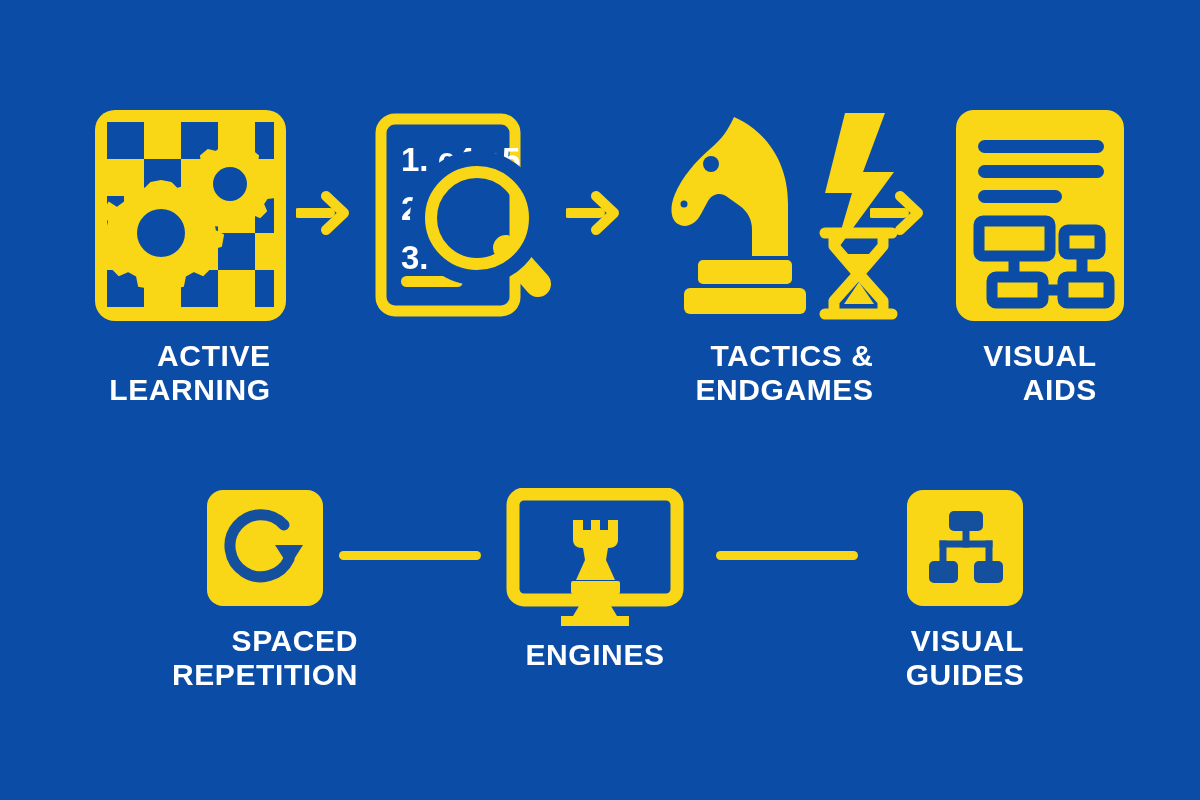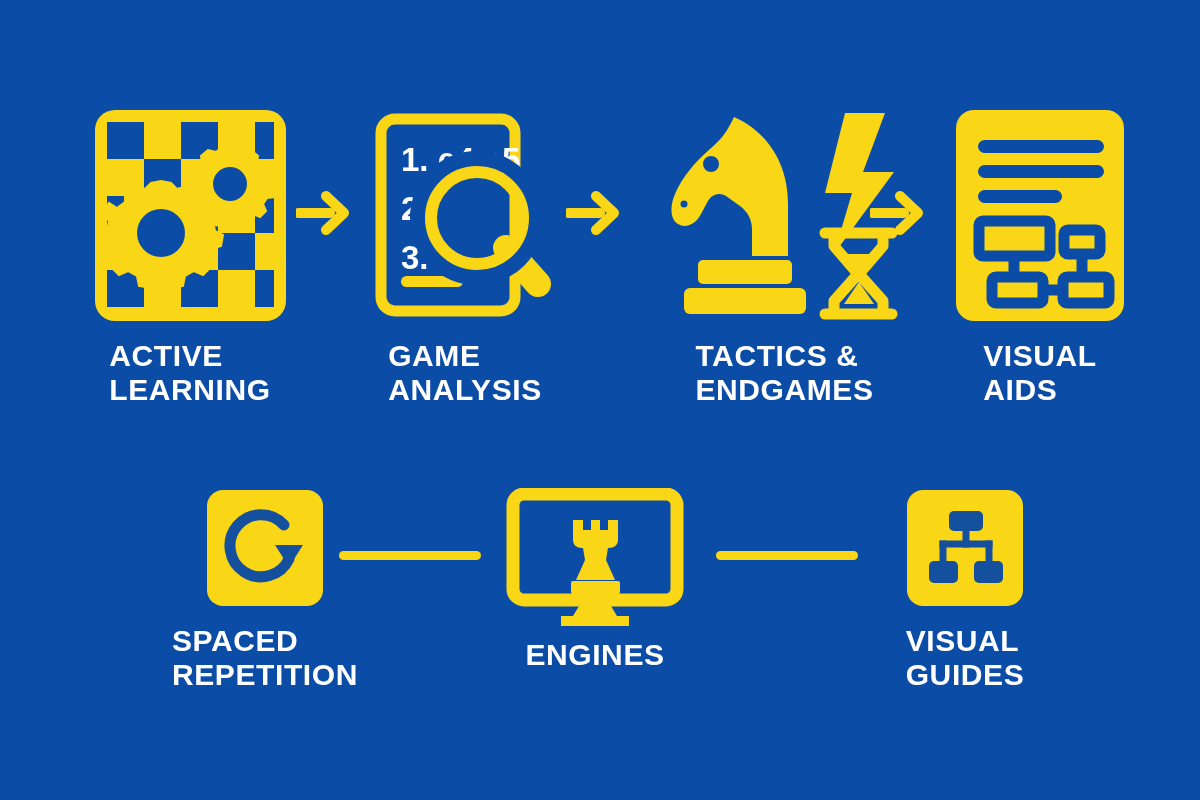--- a/index.html
+++ b/index.html
@@ -34,21 +34,21 @@
     align-items: center;
     justify-content: center;
   }
   .node-label {
     margin-top: 16px;
     color: #ffffff;
     font-weight: 700;
     font-size: 30px;
     line-height: 1.12;
     letter-spacing: 0.6px;
-    text-align: left;
+    text-align: right;
     white-space: pre-line;
     text-transform: uppercase;
   }
   .node-label.small-gap { margin-top: 10px; }
 
   
   #node-active-learning { left: 60px;  top: 108px; width: 260px; }
   #node-game-analysis   { left: 340px; top: 108px; width: 250px; }
   #node-tactics        { left: 642px; top: 108px; width: 285px; }
   #node-visual-aids    { left: 910px; top: 108px; width: 260px; }
@@ -139,22 +139,20 @@
         <text x="31" y="63" fill="#ffffff" font-family="Liberation Sans, sans-serif" font-size="33" font-weight="700">1. e4 e5</text>
         <text x="31" y="112" fill="#ffffff" font-family="Liberation Sans, sans-serif" font-size="33" font-weight="700">2.</text>
         <text x="31" y="161" fill="#ffffff" font-family="Liberation Sans, sans-serif" font-size="33" font-weight="700">3.</text>
 
         <line x1="136" y1="140" x2="168" y2="176" stroke="#f9d616" stroke-width="26" stroke-linecap="round"></line>
 
         <circle cx="107" cy="110" r="56" fill="none" stroke="#0b4ca6" stroke-width="22"></circle>
         <circle cx="107" cy="110" r="46" fill="none" stroke="#f9d616" stroke-width="12"></circle>
       </svg>
     </div>
-    <div class="node-label">GAME
-ANALYSIS</div>
   </div>
 
   <div class="node" id="node-tactics">
     <div class="icon-slot">
       <svg width="245" height="215" viewBox="0 0 245 215">
 
         <g fill="#f9d616">
           <path d="M 72,9 C 66,22 60,31 48,41 C 34,53 20,69 13,86 C 7,100 9,112 16,116
                    C 24,121 34,116 39,106 L 46,93 C 50,86 58,84 64,88 L 78,98
                    C 86,104 90,112 90,122 L 90,148 L 126,148 L 126,96

